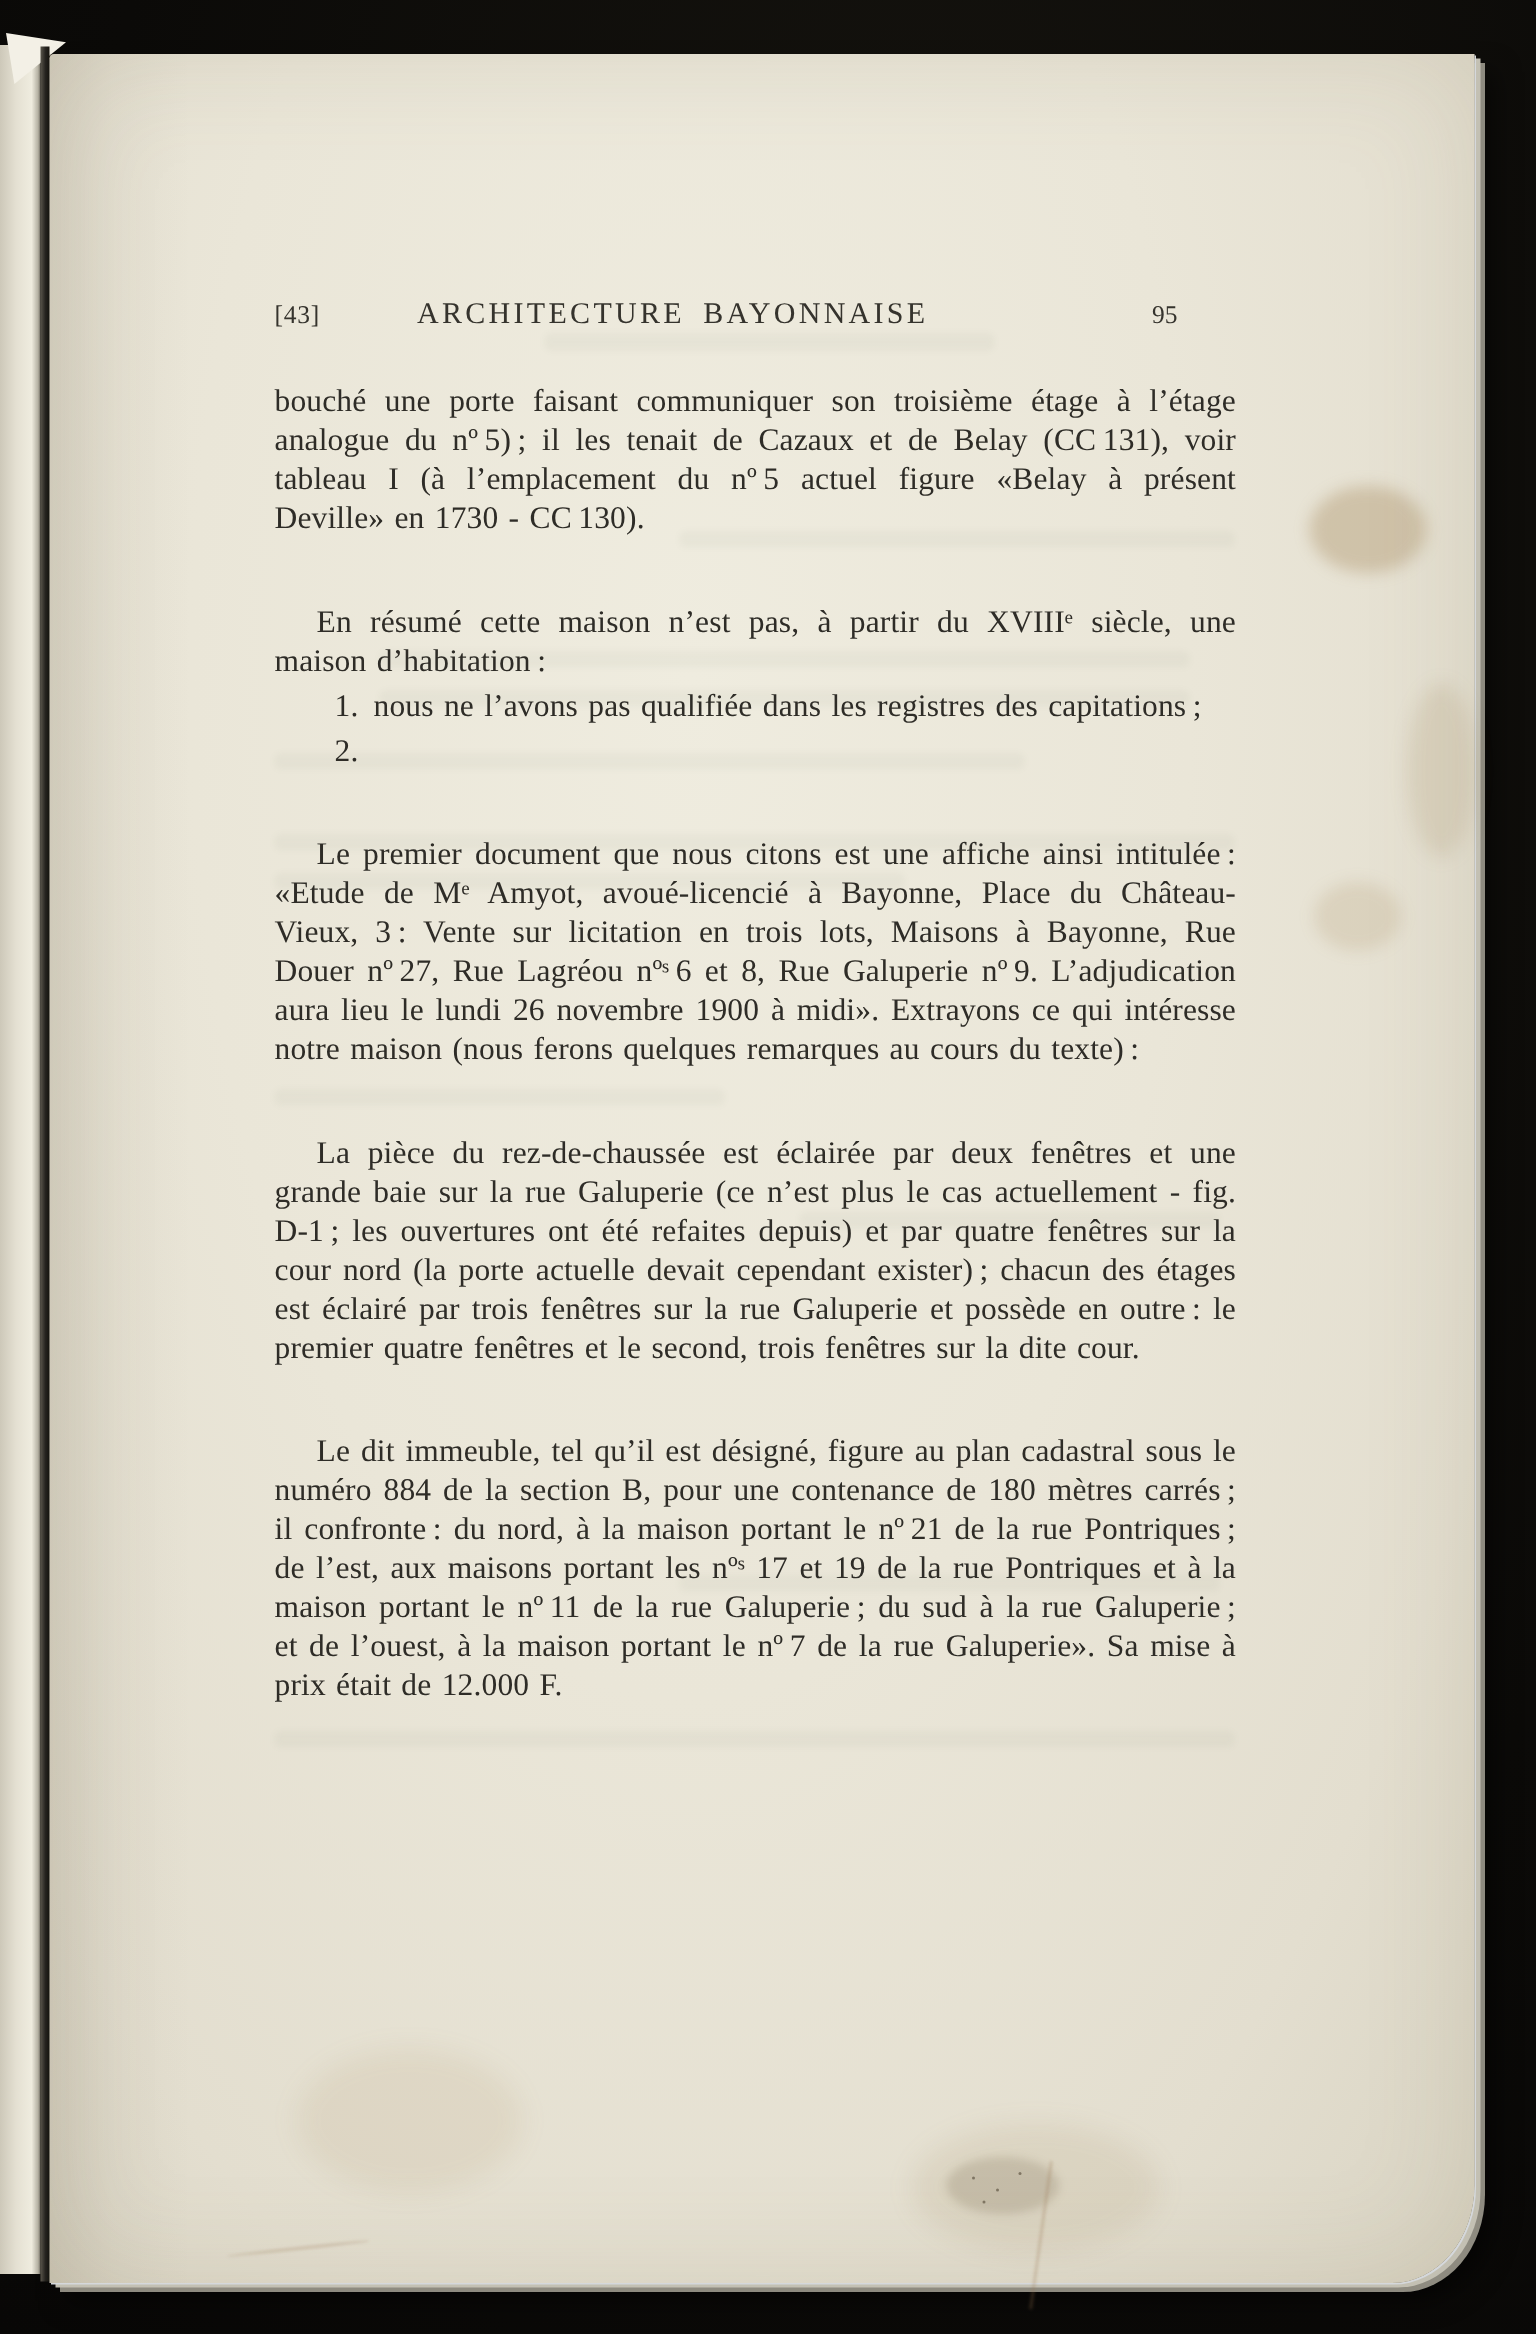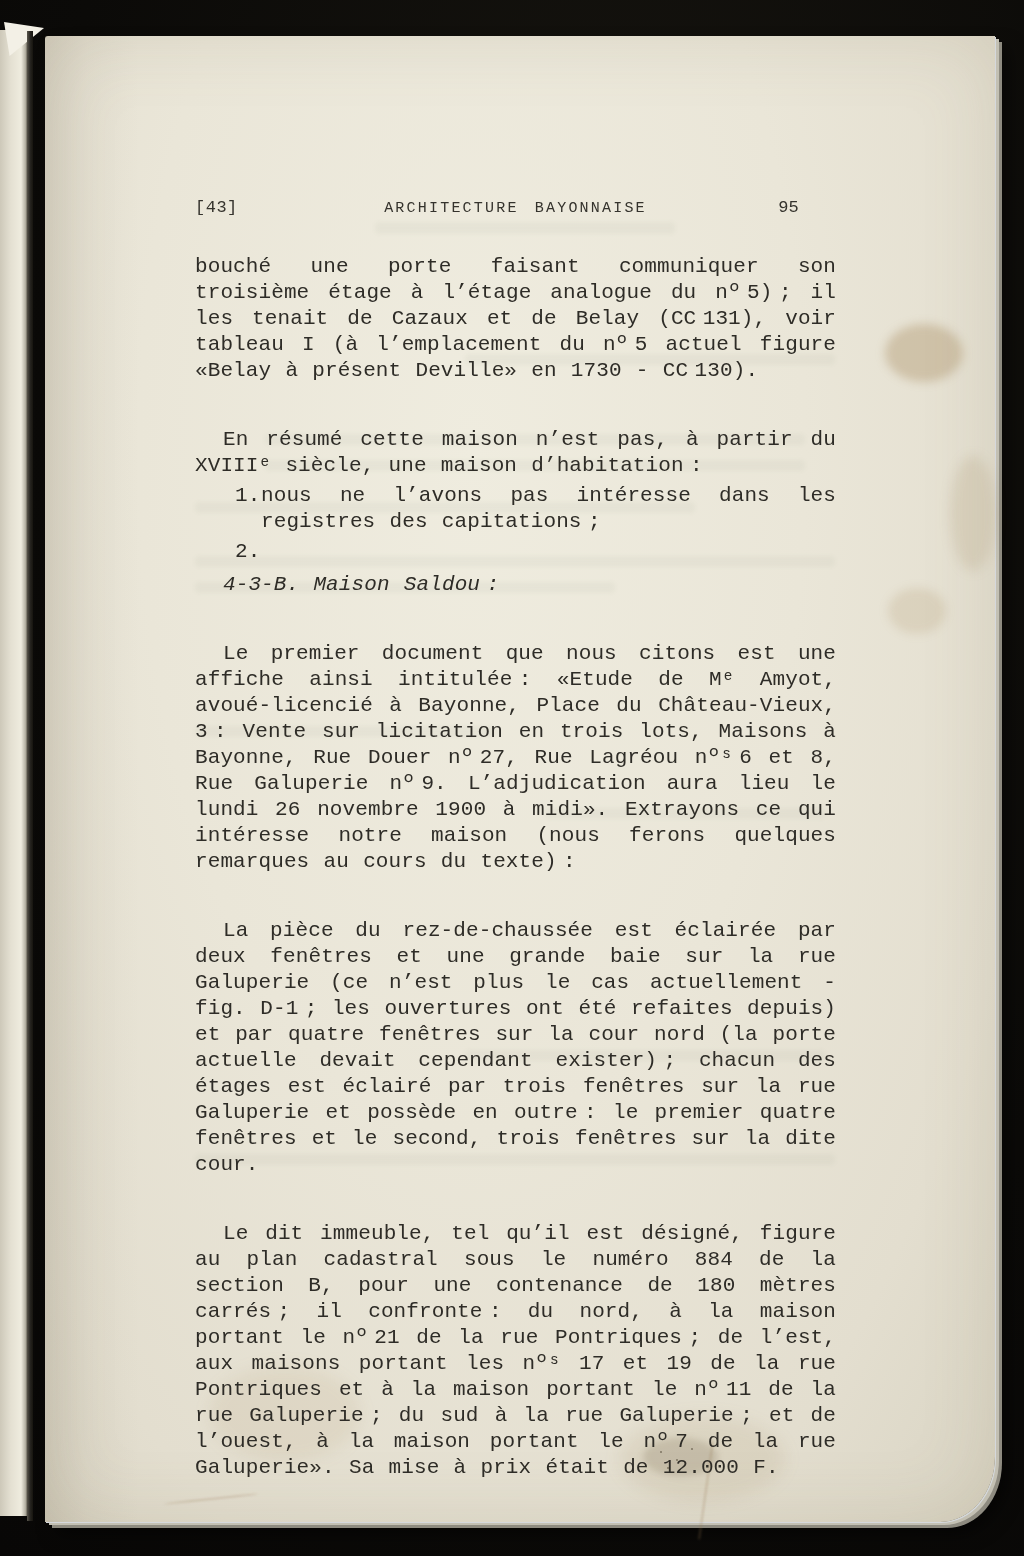--- a/index.html
+++ b/index.html
@@ -16,41 +16,40 @@
   .fold-corner {
     position:absolute; left:4px; top:22px; width:40px; height:34px;
     background:#f3f0e6; clip-path: polygon(0 0, 100% 18%, 14% 100%);
   }
   .gutter-crease {
     position:absolute; left:27px; top:31px; width:6px; height:1490px;
     background: linear-gradient(90deg, #5a564c 0%, #262420 55%, #17150f 100%);
   }
   
   .page {
-    position:absolute; left:45px; top:36px; width:950px; height:1486px;
+    position:absolute; left:33px; top:36px; width:950px; height:1486px;
     background: radial-gradient(ellipse at 45% 28%, #efecdf 0%, #eae6d8 45%, #e3decf 78%, #d9d4c3 100%);
     border-bottom-right-radius:55px 65px; border-top-left-radius:3px;
     box-shadow: 1px 1px 0 #d5d8dc, 4px 3px 0 #c3c0b3, 7px 6px 0 #8e8b80, 12px 12px 18px rgba(0,0,0,0.55);
-    font-family: Liberation Mono, monospace;
   }
   .gutter-shade {
     position:absolute; left:0; top:0; width:95px; height:100%;
     background: linear-gradient(90deg, rgba(85,75,55,0.11), rgba(85,75,55,0.04) 45%, rgba(85,75,55,0) 100%);
   }
   .page-vignette {
     position:absolute; inset:0; border-bottom-right-radius:inherit; pointer-events:none;
     box-shadow: inset 0 0 75px rgba(125,110,80,0.16);
   }
   
   .running-header {
     position:absolute; left:150px; top:162px; width:641px;
     display:flex; align-items:baseline; color:#35332d; font-size:17px;
   }
   .running-header .folio  { width:95px; letter-spacing:0.5px; }
-  .running-header .rtitle { flex:1; text-align:center; font-size:15px; letter-spacing:2.2px; word-spacing:5px; }
+  .running-header .rtitle { flex:1; font-size:20px; letter-spacing:2.2px; word-spacing:5px; }
   .running-header .pageno { width:95px; text-align:center; }
   
   .body-text {
     position:absolute; left:150px; top:218px; width:641px;
     font-size:21px; line-height:26px; color:#2e2c27;
     text-align:justify; word-spacing:1.5px; letter-spacing:0.1px;
   }
   .body-text p { margin:0 0 3px 0; }
   p.indent  { text-indent:28px;margin-top:43px; }
   p.heading { font-style:italic; text-indent:28px; margin:7px 0 4px 0; }
@@ -123,27 +122,26 @@
     <span class="rtitle">ARCHITECTURE BAYONNAISE</span>
     <span class="pageno">95</span>
   </div>
 
   <div class="body-text">
     <p>bouché une porte faisant communiquer son troisième étage à l’étage analogue du nº 5) ; il les tenait de Cazaux et de Belay (CC 131), voir tableau I (à l’emplacement du nº 5 actuel figure «Belay à présent Deville» en 1730 - CC 130).</p>
     <p class="indent">En résumé cette maison n’est pas, à partir du XVIIIᵉ siècle, une maison d’habitation :</p>
 
     <div class="list-item">
       <span class="num">1.</span>
-      <span class="txt">nous ne l’avons pas intéresse dans les registres des capitations ;</span>
+      <span class="txt">nous ne l’avons pas qualifiée dans les registres des capitations ;</span>
     </div>
     <div class="list-item">
       <span class="num">2.</span>
     </div>
 
-    <p class="heading">4-3-B. Maison Saldou :</p>
 
     <p class="indent">Le premier document que nous citons est une affiche ainsi intitulée : «Etude de Mᵉ Amyot, avoué-licencié à Bayonne, Place du Château-Vieux, 3 : Vente sur licitation en trois lots, Maisons à Bayonne, Rue Douer nº 27, Rue Lagréou nºˢ 6 et 8, Rue Galuperie nº 9. L’adjudication aura lieu le lundi 26 novembre 1900 à midi». Extrayons ce qui intéresse notre maison (nous ferons quelques remarques au cours du texte) :</p>
     <p class="indent">La pièce du rez-de-chaussée est éclairée par deux fenêtres et une grande baie sur la rue Galuperie (ce n’est plus le cas actuellement - fig. D-1 ; les ouvertures ont été refaites depuis) et par quatre fenêtres sur la cour nord (la porte actuelle devait cependant exister) ; chacun des étages est éclairé par trois fenêtres sur la rue Galuperie et possède en outre : le premier quatre fenêtres et le second, trois fenêtres sur la dite cour.</p>
     <p class="indent">Le dit immeuble, tel qu’il est désigné, figure au plan cadastral sous le numéro 884 de la section B, pour une contenance de 180 mètres carrés ; il confronte : du nord, à la maison portant le nº 21 de la rue Pontriques ; de l’est, aux maisons portant les nºˢ 17 et 19 de la rue Pontriques et à la maison portant le nº 11 de la rue Galuperie ; du sud à la rue Galuperie ; et de l’ouest, à la maison portant le nº 7 de la rue Galuperie». Sa mise à prix était de 12.000 F.</p>
   </div>
 
   <div class="page-vignette"></div>
 </div>
 
 </body></html>

